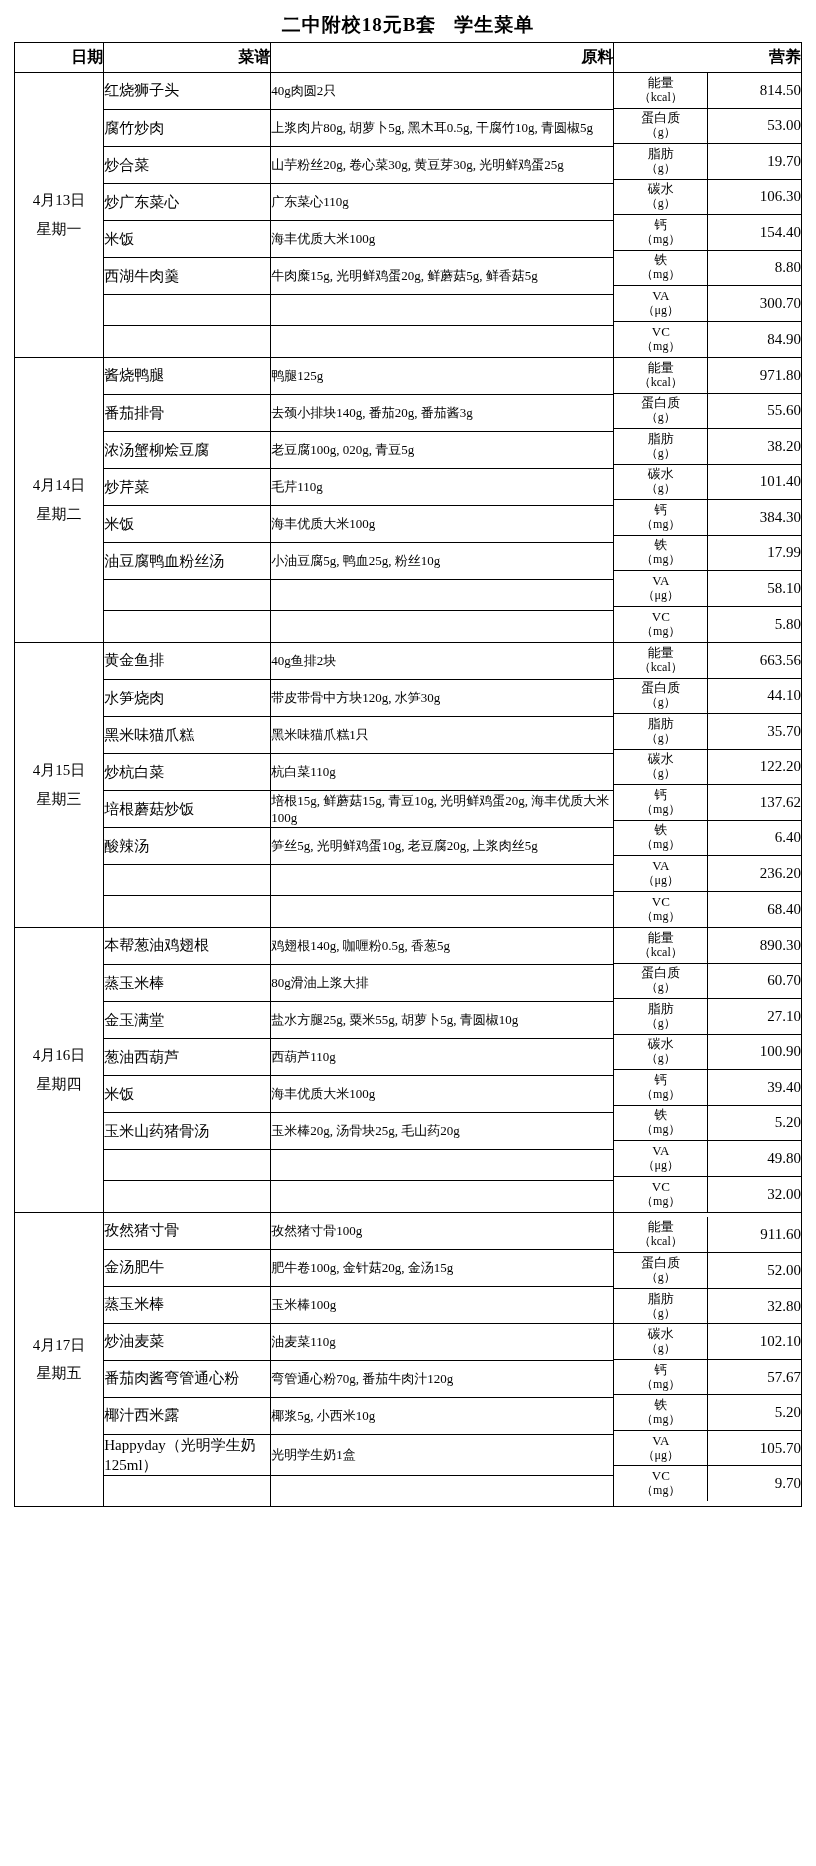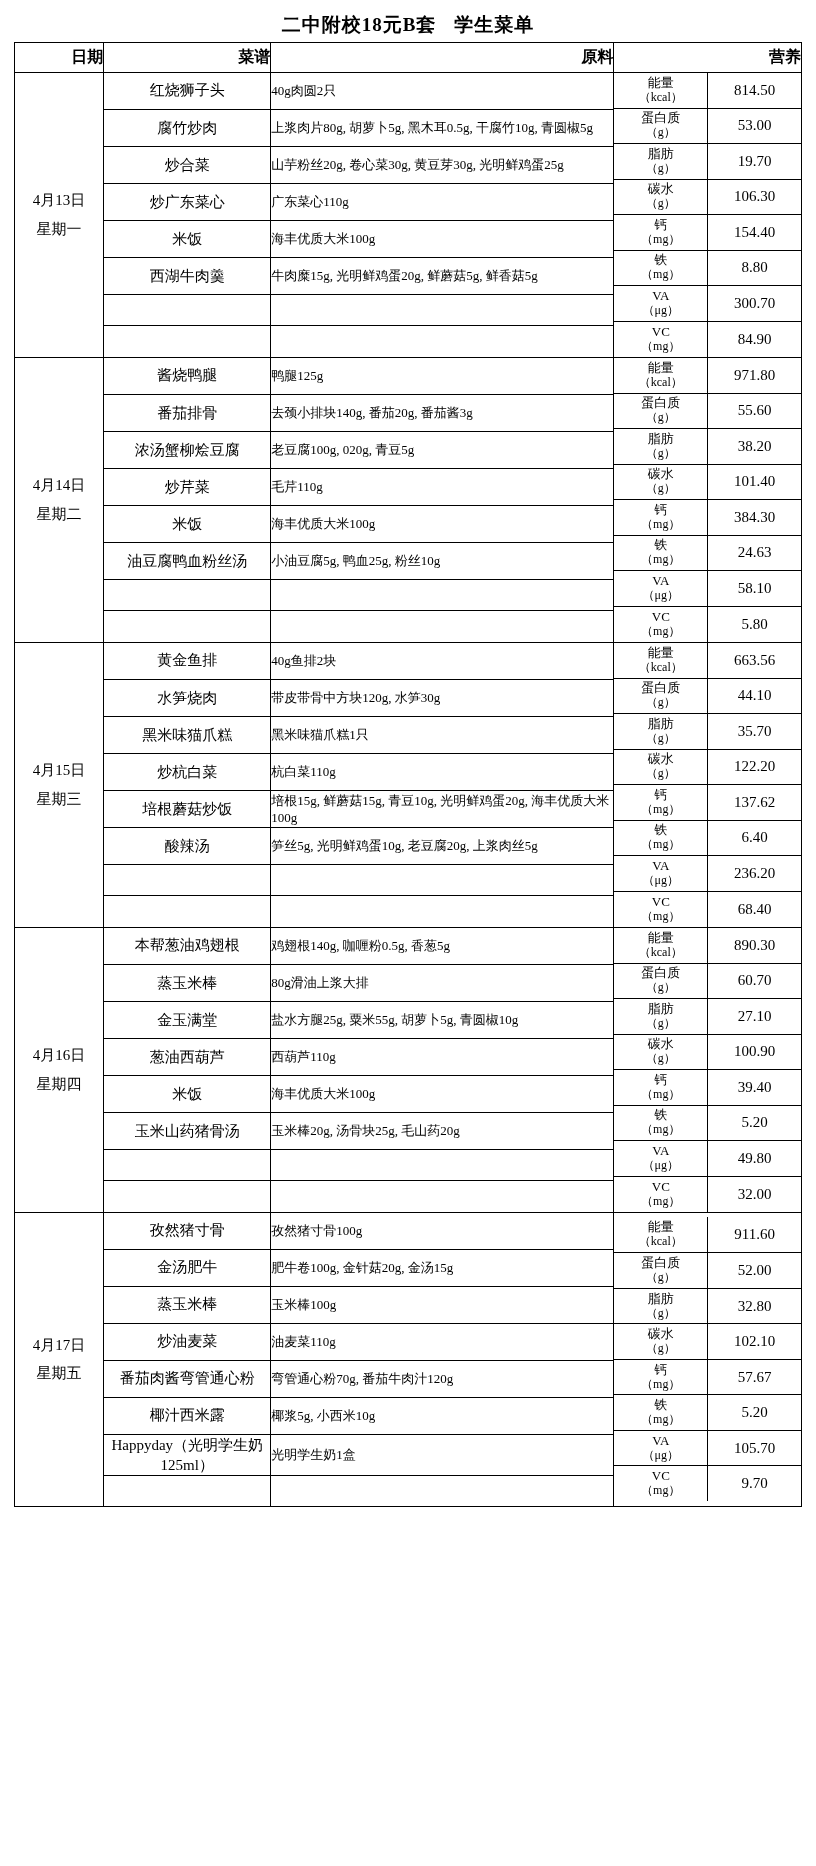--- a/index.html
+++ b/index.html
@@ -54,21 +54,21 @@
   .col-nutr-name { width: 82px; }
   .col-nutr-val  { width: 82px; }
   .nutr-group { width: 164px; }
 
   .cell-date {
     text-align: center;
     font-size: 15px;
     line-height: 1.9;
   }
   .cell-dish {
-    text-align: center;
+    text-align: left;
     font-size: 15px;
     padding: 3px 2px;
     line-height: 1.35;
   }
   .cell-ingr {
     text-align: left;
     font-size: 13px;
     padding: 3px 5px;
     line-height: 1.35;
   }
@@ -76,21 +76,21 @@
     text-align: center;
     font-size: 13px;
     line-height: 1.15;
     padding: 2px 1px;
   }
   .cell-nutr-name .sub {
     display: block;
     font-size: 12px;
   }
   .cell-nutr-val {
-    text-align: center;
+    text-align: right;
     font-size: 15px;
     padding: 2px;
   }
   tr.row-h { height: 37px; }
   tr.row-h-empty { height: 31px; }
   .nutr-table {
     width: 100%;
     border-collapse: collapse;
     table-layout: fixed;
   }
@@ -236,21 +236,21 @@
                 <tr style="height: 35.5px;">
                   <td class="cell-nutr-name"><span>碳水</span><span class="sub">（g）</span></td>
                   <td class="cell-nutr-val">101.40</td>
                 </tr>
                 <tr style="height: 35.5px;">
                   <td class="cell-nutr-name"><span>钙</span><span class="sub">（mg）</span></td>
                   <td class="cell-nutr-val">384.30</td>
                 </tr>
                 <tr style="height: 35.5px;">
                   <td class="cell-nutr-name"><span>铁</span><span class="sub">（mg）</span></td>
-                  <td class="cell-nutr-val">24.63</td>
+                  <td class="cell-nutr-val">17.99</td>
                 </tr>
                 <tr style="height: 35.5px;">
                   <td class="cell-nutr-name"><span>VA</span><span class="sub">（μg）</span></td>
                   <td class="cell-nutr-val">58.10</td>
                 </tr>
                 <tr style="height: 35.5px;">
                   <td class="cell-nutr-name"><span>VC</span><span class="sub">（mg）</span></td>
                   <td class="cell-nutr-val">5.80</td>
                 </tr>
               </tbody>

